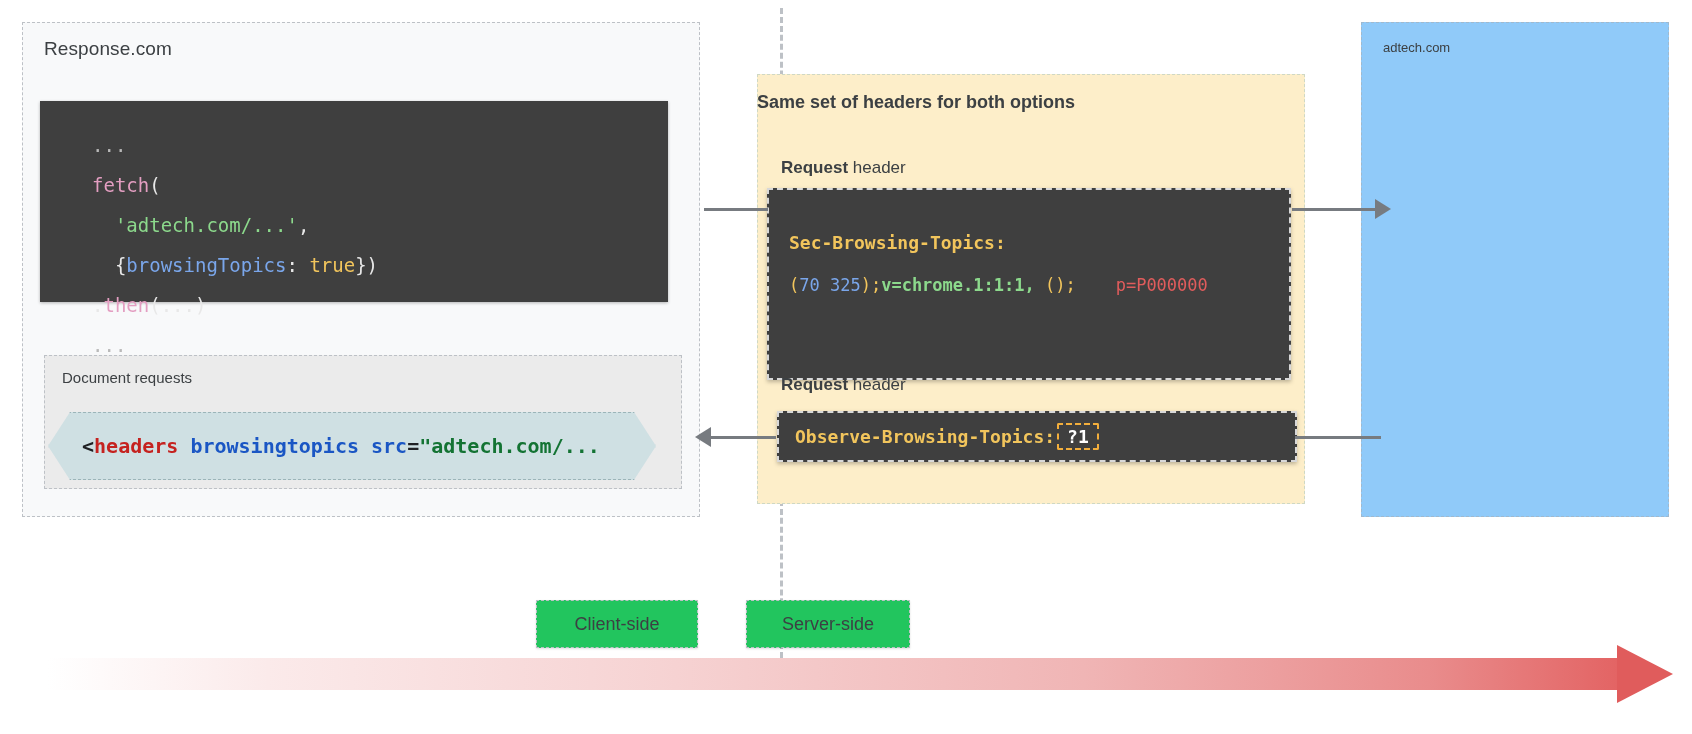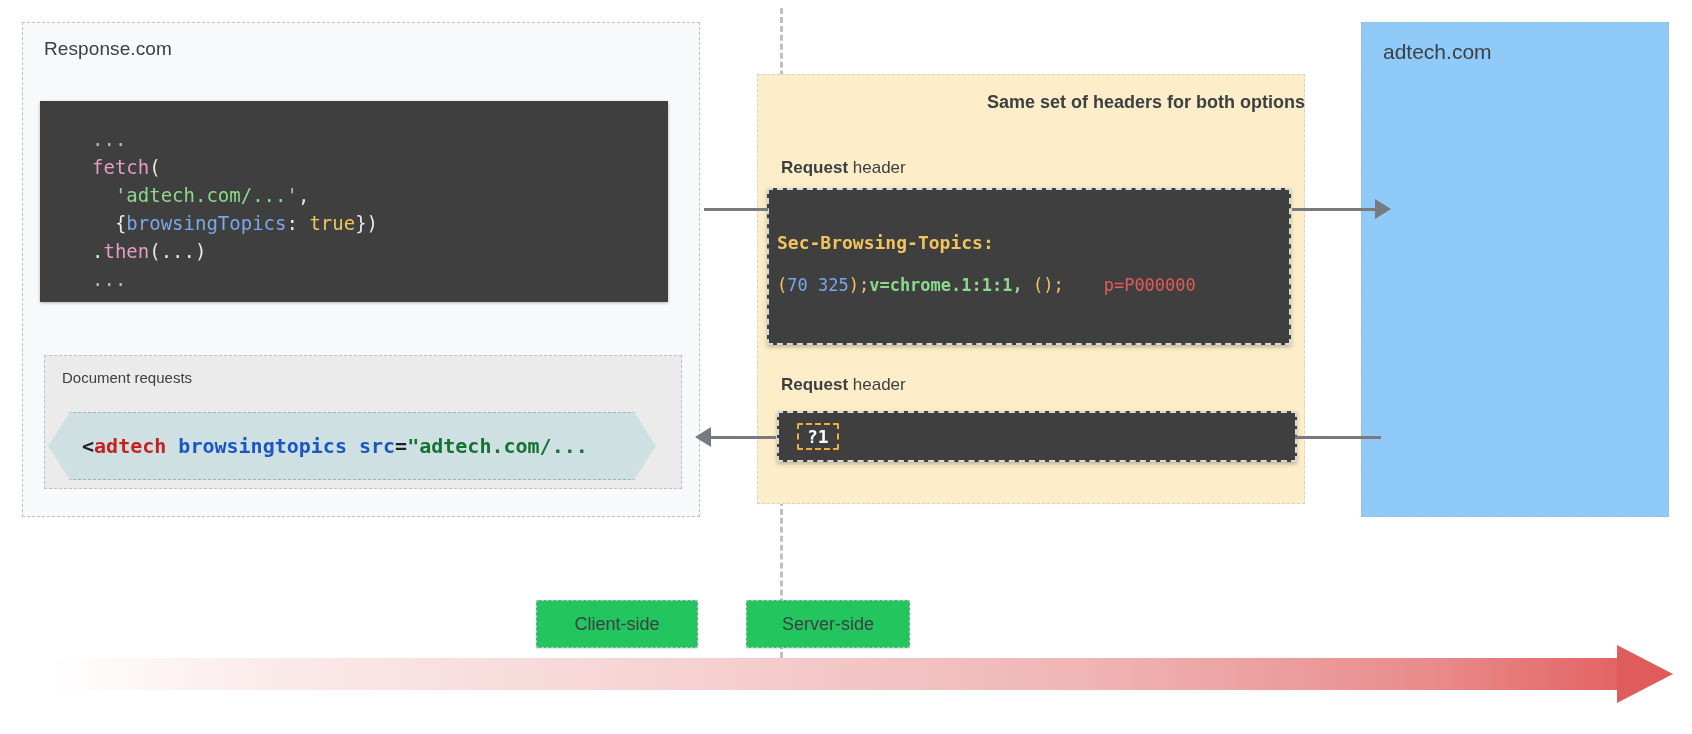--- a/index.html
+++ b/index.html
@@ -18,21 +18,21 @@
   #publisher-label{
     left:44px;top:38px;font-size:19px;color:#3c4043;letter-spacing:.1px;
   }
 
   
   #fetch-code-block{
     left:40px;top:101px;width:628px;height:201px;
     background:#3f3f3f;box-sizing:border-box;
     box-shadow:0 1px 3px rgba(0,0,0,.28);
     font-family:"DejaVu Sans Mono","Liberation Mono",monospace;
-    font-size:19px;line-height:28px;
+    font-size:19px;line-height:40px;
     padding:24px 0 0 52px;color:#e8e8e8;
     white-space:pre;
   }
   .tok-fn{color:#e39ec1;}
   .tok-str{color:#8cd98c;}
   .tok-key{color:#7aa6ea;}
   .tok-bool{color:#f2c55c;}
   .tok-punct{color:#e8e8e8;}
   .tok-dots{color:#b9b9b9;}
 
@@ -69,38 +69,38 @@
     left:780px;top:8px;width:0;height:650px;
     border-left:3px dashed #bdc1c6;
   }
 
   
   #headers-panel{
     left:757px;top:74px;width:548px;height:430px;
     background:#fdeec9;border:1.5px dashed #cfd8c4;box-sizing:border-box;
   }
   #headers-panel-title{
-    left:757px;top:92px;width:548px;text-align:right;
+    left:757px;top:92px;width:548px;text-align:left;
     font-size:18px;font-weight:bold;color:#3c4043;
   }
   .hdr-label{
     font-size:17px;color:#3c4043;
   }
   .hdr-label b{font-weight:bold;}
   #request-header-label{left:781px;top:158px;}
   #response-header-label{left:781px;top:375px;}
 
   
   #request-header-box{
-    left:767px;top:188px;width:524px;height:157px;
+    left:767px;top:188px;width:524px;height:192px;
     background:#3f3f3f;border:2px dashed #d8d8d8;box-sizing:border-box;
     box-shadow:0 2px 4px rgba(0,0,0,.25);
     font-family:"DejaVu Sans Mono","Liberation Mono",monospace;
     font-size:18px;
-    padding:42px 0 0 8px;white-space:pre;
+    padding:42px 0 0 20px;white-space:pre;
   }
   #sec-browsing-topics-name{color:#f2c55c;font-weight:bold;}
   #sec-browsing-topics-value{display:block;margin-top:22px;font-size:17px;}
   .v-paren{color:#f2c55c;}
   .v-num{color:#7aa6ea;}
   .v-semi{color:#f2c55c;}
   .v-ver{color:#8cd98c;font-weight:bold;}
   .v-p{color:#e05c5c;margin-left:40px;}
 
   
@@ -117,21 +117,21 @@
     color:#ffffff;border:2px dashed #f2ae3c;
     padding:1px 8px;margin-left:2px;border-radius:2px;
   }
 
   
   #adtech-panel{
     left:1361px;top:22px;width:308px;height:495px;
     background:#90caf9;border:1.5px dashed #9fb9cf;box-sizing:border-box;
   }
   #adtech-label{
-    left:1383px;top:40px;font-size:21px;color:#3c4043;
+    left:1383px;top:40px;font-size:13px;color:#3c4043;
   }
 
   
   .conn-line{background:#777b80;height:3px;}
   #arrow-request-out-line{left:1292px;top:208px;width:88px;}
   #arrow-request-out-head{
     left:1375px;top:199px;width:0;height:0;
     border-top:10px solid transparent;border-bottom:10px solid transparent;
     border-left:16px solid #777b80;
   }
@@ -175,35 +175,35 @@
   <span class="tok-str">'adtech.com/...'</span><span class="tok-punct">,</span>
   <span class="tok-punct">{</span><span class="tok-key">browsingTopics</span><span class="tok-punct">: </span><span class="tok-bool">true</span><span class="tok-punct">})</span>
 <span class="tok-punct">.</span><span class="tok-fn">then</span><span class="tok-punct">(...)</span>
 <span class="tok-dots">...</span></div>
 
 <div class="abs" id="document-requests-panel"></div>
 <div class="abs" id="document-requests-label">Document requests</div>
 
 <div class="abs" id="iframe-tag-shape">
   <div class="hexbg"></div>
-  <div id="iframe-tag-text"><span class="tok-blk">&lt;</span><span class="tok-tag">adtech</span><span class="tok-blk"> </span><span class="tok-attr">browsingtopics</span><span class="tok-blk"> </span><span class="tok-attr">src</span><span class="tok-blk">=</span><span class="tok-val">"adtech.com/...</span></div>
+  <div id="iframe-tag-text"><span class="tok-blk">&lt;</span><span class="tok-tag">headers</span><span class="tok-blk"> </span><span class="tok-attr">browsingtopics</span><span class="tok-blk"> </span><span class="tok-attr">src</span><span class="tok-blk">=</span><span class="tok-val">"adtech.com/...</span></div>
 </div>
 
 <div class="abs" id="client-server-divider"></div>
 
 <div class="abs" id="headers-panel"></div>
 <div class="abs" id="headers-panel-title">Same set of headers for both options</div>
 
 <div class="abs hdr-label" id="request-header-label"><b>Request</b><span> header</span></div>
 
 <div class="abs" id="request-header-box"><span id="sec-browsing-topics-name">Sec-Browsing-Topics:</span><span id="sec-browsing-topics-value"><span class="v-paren">(</span><span class="v-num">70 325</span><span class="v-paren">)</span><span class="v-semi">;</span><span class="v-ver">v=chrome.1:1:1, </span><span class="v-paren">()</span><span class="v-semi">;</span><span class="v-p">p=P000000</span></span></div>
 
 <div class="abs hdr-label" id="response-header-label"><b>Request</b><span> header</span></div>
 
-<div class="abs" id="response-header-box"><span id="observe-browsing-topics-value">?1</span></div>
+<div class="abs" id="response-header-box"><span id="observe-browsing-topics-name">Observe-Browsing-Topics:</span><span id="observe-browsing-topics-value">?1</span></div>
 
 <div class="abs" id="adtech-panel"></div>
 <div class="abs" id="adtech-label">adtech.com</div>
 
 <div class="abs conn-line" id="arrow-publisher-to-headers-line"></div>
 <div class="abs conn-line" id="arrow-request-out-line"></div>
 <div class="abs" id="arrow-request-out-head"></div>
 
 <div class="abs conn-line" id="arrow-response-in-line-right"></div>
 <div class="abs conn-line" id="arrow-response-in-line-left"></div>

